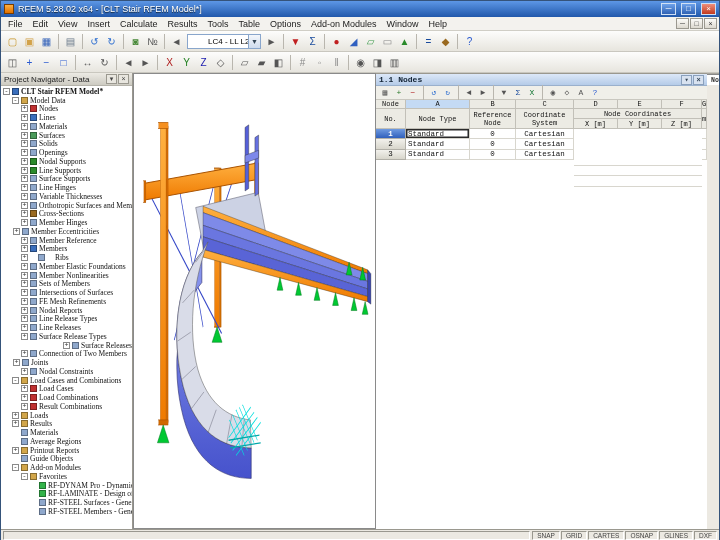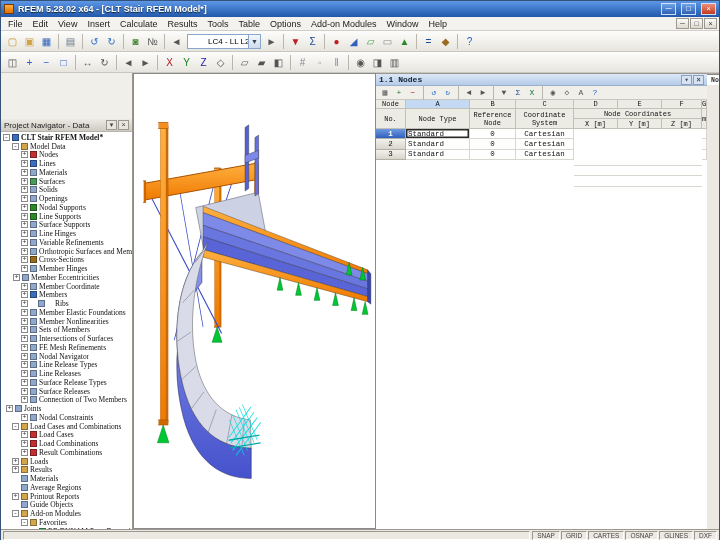--- a/index.html
+++ b/index.html
@@ -6,21 +6,21 @@
   html,body { width:720px; height:540px; overflow:hidden;
     font-family:"Liberation Sans", sans-serif; background:#d4d0c8; }
   .window { width:720px; height:540px; display:flex; flex-direction:column;
     border:1px solid #35537a; background:#ece9e2; }
 
   
   .titlebar { height:16px; background:linear-gradient(#5d97e6,#2158ab);
     color:#fff; font-size:9px; display:flex; align-items:center; padding:0 3px; gap:4px; flex:0 0 16px;}
   .app-icon { width:10px; height:10px; background:linear-gradient(#ffb040,#e07000);
     border:1px solid #7a3c00; flex:0 0 10px;}
-  .title-text { flex:1; white-space:nowrap; overflow:hidden; font-weight:bold; text-shadow:0 1px 1px #123; }
+  .title-text { flex:1; white-space:nowrap; overflow:hidden; font-weight:normal; text-shadow:0 1px 1px #123; }
   .winbtn { width:15px; height:12px; border:1px solid #cfe0f5; background:linear-gradient(#6ea2ea,#2f62b4);
     color:#fff; font-size:8px; line-height:10px; text-align:center; margin-left:1px; }
   .winbtn.close { background:linear-gradient(#ef8f7c,#c23a1e); }
 
   
   .menubar { height:14px; background:#f3f2ee; border-bottom:1px solid #d0cec6;
     display:flex; align-items:center; font-size:9px; color:#222; padding-left:2px; flex:0 0 14px;}
   .menu-item { padding:1px 5px; }
   .mdi-controls { margin-left:auto; display:flex; padding-right:2px; }
   .mdibtn { width:13px; height:11px; border:1px solid #9a988f; background:linear-gradient(#fcfbf8,#dcd9d0);
@@ -39,21 +39,21 @@
     border-left:1px solid #89a6cc; font-size:7px; text-align:center; line-height:13px; color:#345; }
 
   
   .main { flex:0 0 456px; display:flex; min-height:0; }
 
   
   .navigator { width:132px; flex:0 0 132px; display:flex; flex-direction:column;
     border-right:1px solid #9a988f; background:#f0efe9; }
   .nav-title { height:13px; flex:0 0 13px; background:linear-gradient(#eceae4,#cdcbc2);
     border-bottom:1px solid #b5b3aa; font-size:8px; color:#222; display:flex;
-    align-items:center; padding:0 3px;margin-top:46px; }
+    align-items:center; padding:0 3px; }
   .nav-title .t { flex:1; white-space:nowrap; overflow:hidden; }
   .nav-title .b { width:11px; height:10px; border:1px solid #9a988f; background:#e8e6df;
     font-size:7px; line-height:8px; text-align:center; margin-left:1px; color:#444; }
   .tree { flex:1; background:#fff; overflow:hidden; padding-top:1px; }
   .tree-item { height:8.75px; display:flex; align-items:center; font-size:7.5px;
     white-space:nowrap; overflow:hidden; color:#111;font-family:Liberation Serif, serif; }
   .expander { width:7px; height:7px; flex:0 0 7px; border:1px solid #8a8a8a; background:#fff;
     font-size:7px; line-height:5px; text-align:center; margin-right:2px; color:#333; font-weight:bold;}
   .exp-spacer { width:9px; flex:0 0 9px; }
   .tico { width:7px; height:7px; flex:0 0 7px; margin-right:2px; border:1px solid rgba(0,0,0,.35); }
@@ -279,21 +279,21 @@
             <span class="tlabel">Surface Supports</span>
           </div>
           <div class="tree-item" style="padding-left: 20px;">
             <span class="expander">+</span>
             <span class="tico" style="background: rgb(143, 168, 204);"></span>
             <span class="tlabel">Line Hinges</span>
           </div>
           <div class="tree-item" style="padding-left: 20px;">
             <span class="expander">+</span>
             <span class="tico" style="background: rgb(143, 168, 204);"></span>
-            <span class="tlabel">Variable Refinements</span>
+            <span class="tlabel">Variable Thicknesses</span>
           </div>
           <div class="tree-item" style="padding-left: 20px;">
             <span class="expander">+</span>
             <span class="tico" style="background: rgb(143, 168, 204);"></span>
             <span class="tlabel">Orthotropic Surfaces and Membranes</span>
           </div>
           <div class="tree-item" style="padding-left: 20px;">
             <span class="expander">+</span>
             <span class="tico" style="background: rgb(154, 106, 32);"></span>
             <span class="tlabel">Cross-Sections</span>
@@ -304,21 +304,21 @@
             <span class="tlabel">Member Hinges</span>
           </div>
           <div class="tree-item" style="padding-left: 12px;">
             <span class="expander">+</span>
             <span class="tico" style="background: rgb(143, 168, 204);"></span>
             <span class="tlabel">Member Eccentricities</span>
           </div>
           <div class="tree-item" style="padding-left: 20px;">
             <span class="expander">+</span>
             <span class="tico" style="background: rgb(143, 168, 204);"></span>
-            <span class="tlabel">Member Coordinate</span>
+            <span class="tlabel">Member Reference</span>
           </div>
           <div class="tree-item" style="padding-left: 20px;">
             <span class="expander">+</span>
             <span class="tico" style="background: rgb(58, 110, 188);"></span>
             <span class="tlabel">Members</span>
           </div>
           <div class="tree-item" style="padding-left: 20px; gap: 8px;">
             <span class="expander">+</span>
             <span class="tico" style="background: rgb(143, 168, 204);"></span>
             <span class="tlabel">Ribs</span>
@@ -344,48 +344,48 @@
             <span class="tlabel">Intersections of Surfaces</span>
           </div>
           <div class="tree-item" style="padding-left: 20px;">
             <span class="expander">+</span>
             <span class="tico" style="background: rgb(143, 168, 204);"></span>
             <span class="tlabel">FE Mesh Refinements</span>
           </div>
           <div class="tree-item" style="padding-left: 20px;">
             <span class="expander">+</span>
             <span class="tico" style="background: rgb(143, 168, 204);"></span>
-            <span class="tlabel">Nodal Navigator</span>
+            <span class="tlabel">Nodal Reports</span>
           </div>
           <div class="tree-item" style="padding-left: 20px;">
             <span class="expander">+</span>
             <span class="tico" style="background: rgb(143, 168, 204);"></span>
             <span class="tlabel">Line Release Types</span>
           </div>
           <div class="tree-item" style="padding-left: 20px;">
             <span class="expander">+</span>
             <span class="tico" style="background: rgb(143, 168, 204);"></span>
             <span class="tlabel">Line Releases</span>
           </div>
           <div class="tree-item" style="padding-left: 20px;">
             <span class="expander">+</span>
             <span class="tico" style="background: rgb(143, 168, 204);"></span>
             <span class="tlabel">Surface Release Types</span>
           </div>
-          <div class="tree-item" style="padding-left: 20px;">
+          <div class="tree-item" style="padding-left: 20px; justify-content: flex-end;">
             <span class="expander">+</span>
             <span class="tico" style="background: rgb(143, 168, 204);"></span>
             <span class="tlabel">Surface Releases</span>
           </div>
           <div class="tree-item" style="padding-left: 20px;">
             <span class="expander">+</span>
             <span class="tico" style="background: rgb(143, 168, 204);"></span>
             <span class="tlabel">Connection of Two Members</span>
           </div>
-          <div class="tree-item" style="padding-left: 5px;">
+          <div class="tree-item" style="padding-left: 12px;">
             <span class="expander">+</span>
             <span class="tico" style="background: rgb(143, 168, 204);"></span>
             <span class="tlabel">Joints</span>
           </div>
           <div class="tree-item" style="padding-left: 20px;">
             <span class="expander">+</span>
             <span class="tico" style="background: rgb(143, 168, 204);"></span>
             <span class="tlabel">Nodal Constraints</span>
           </div>
           <div class="tree-item" style="padding-left: 11px;">

